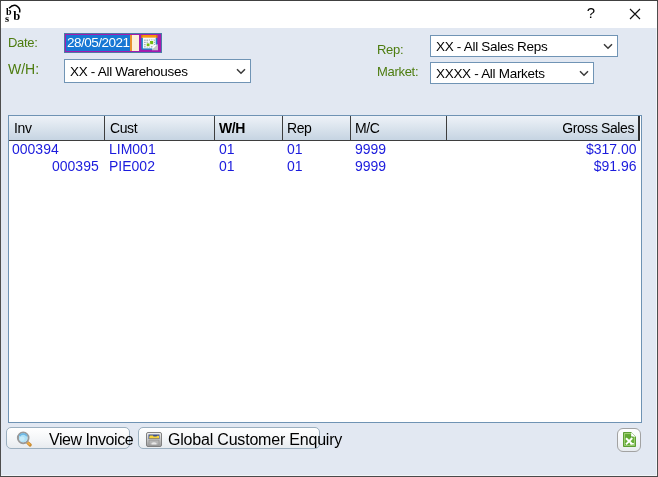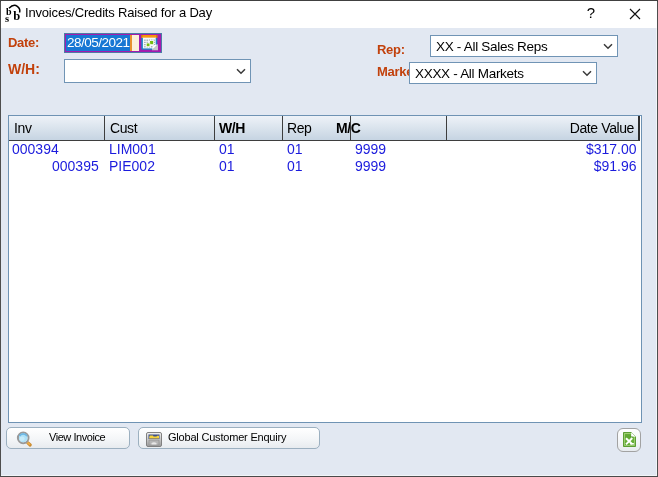--- a/index.html
+++ b/index.html
@@ -4,49 +4,48 @@
 <style>
 * { margin:0; padding:0; box-sizing:border-box; }
 html,body { width:658px; height:477px; overflow:hidden; }
 body { font-family:"Liberation Sans", sans-serif; position:relative; background:#e2e8f2; }
 .win { position:absolute; inset:0; border:1px solid #4e4e4e; background:#e2e8f2; box-shadow: inset -1px -1px 0 #f2f5f8; }
 .titlebar { position:absolute; left:1px; top:1px; right:1px; height:27px; background:#ffffff; }
 .title { position:absolute; left:24px; top:3.5px; font-size:13px; letter-spacing:-0.18px; color:#000; }
 .logo { position:absolute; left:0px; top:1px; }
 .helpbtn { position:absolute; left:582px; top:3px; width:16px; height:20px; font-size:15px; color:#000; text-align:center; }
 .closex { position:absolute; left:628px; top:7px; }
-.label { position:absolute; font-size:13px; letter-spacing:-0.3px; font-weight:bold; color:#c2410c; }
+.label { position:absolute; font-size:13px; letter-spacing:-0.3px; font-weight:normal; color:#4d7c0f; }
 .combo { position:absolute; background:#fff; border:1px solid #7094b5; font-size:13.5px; letter-spacing:-0.3px; color:#000; }
 .combo .txt { position:absolute; left:5px; top:50%; transform:translateY(-50%); white-space:nowrap; }
 .combo svg.chev { position:absolute; right:4px; top:50%; margin-top:-3px; }
 .datebox { position:absolute; left:64px; top:33px; width:98px; height:20px; background:#a21caf; border:1px solid #4d7ba7; }
 .datesel { position:absolute; left:1px; top:1px; width:63.5px; height:16px; background:#1777d4; color:#fff; font-size:13.5px; letter-spacing:-0.5px; line-height:15.5px; padding-left:1px; }
 .caret { position:absolute; left:65px; top:1px; width:1.5px; height:16px; background:#e8912d; }
 .datecream { position:absolute; left:66.5px; top:1px; width:7px; height:16px; background:#fcf0d9; }
 .calicon { position:absolute; left:140.5px; top:35px; }
 .tbl { position:absolute; left:8px; top:115px; width:634px; height:308px; background:#fff; border:1px solid #6f93b4; }
 .thead { position:absolute; left:0; top:0; width:631px; height:25px; background:linear-gradient(#eef2f8,#dce5ee 45%,#c6d4e2); border-bottom:1px solid #3e3e3e; border-right:2px solid #2e2e2e; }
 .th { position:absolute; top:4px; font-size:14px; letter-spacing:-0.4px; color:#000; }
 .thsep { position:absolute; top:0; width:1px; height:24px; background:#3e3e3e; }
 .row { position:absolute; font-size:14px; color:#1b1bdd; white-space:nowrap; }
-.btn { position:absolute; white-space:nowrap; height:22px; background:linear-gradient(#ffffff,#f4f6f8 55%,#e7ebef); border:1px solid #9cb0c0; border-radius:5px; font-size:11px; color:#000;text-align:center; }
+.btn { position:absolute; white-space:nowrap; height:22px; background:linear-gradient(#ffffff,#f4f6f8 55%,#e7ebef); border:1px solid #9cb0c0; border-radius:5px; font-size:16px; color:#000;text-align:center; }
 </style>
 </head>
 <body>
 <div class="win"></div>
 <div style="position:absolute; left:0; right:0; bottom:0; height:1.5px; background:#4a4a4a;"></div>
 <div style="position:absolute; left:0; right:0; top:0; height:1.5px; background:#404040;"></div>
 <div class="titlebar">
   <svg class="logo" width="24" height="24" viewBox="0 0 24 24">
     <path d="M8 6.3 Q12.5 1.6 16.3 4.3 Q19.8 6.9 18.5 10.6" fill="none" stroke="#000" stroke-width="1.5"></path>
     <text x="5" y="12.6" font-family="Liberation Serif" font-size="10" font-weight="bold">b</text>
     <text x="4" y="19.7" font-family="Liberation Serif" font-size="10.5" font-weight="bold">s</text>
     <text x="12.2" y="17.7" font-family="Liberation Serif" font-size="12.5" font-weight="bold">b</text>
   </svg>
-  <div class="title">Invoices/Credits Raised for a Day</div>
   <div class="helpbtn">?</div>
   <svg class="closex" width="12" height="12" viewBox="0 0 12 12">
       <path d="M1 1 L11 11 M11 1 L1 11" stroke="#111" stroke-width="1.15"></path>
     </svg>
 </div>
 
 <div class="label" style="left:8px; top:34.5px;">Date:</div>
 <div class="label" style="left:8px; top:61px; font-size:14px; letter-spacing:0;">W/H:</div>
 <div class="label" style="left:377px; top:42px;">Rep:</div>
 <div class="label" style="left:377px; top:64px;">Market:</div>
@@ -83,45 +82,46 @@
   <rect x="8.3" y="5.3" width="4.6" height="4.6" fill="#ffffff"></rect>
   <rect x="9" y="6" width="3.2" height="3.2" fill="#74be10"></rect>
   <rect x="5" y="7.7" width="4.2" height="4.2" fill="#ffffff"></rect>
   <rect x="5.7" y="8.4" width="2.8" height="2.8" fill="#74be10"></rect>
   <path d="M11 15.2 L17 15.2 L17 9.4 Z" fill="#c6c9cb"></path>
   <path d="M11 15.2 L17 9.4 L14.2 9.8 Q11.8 10.6 11 15.2 Z" fill="#ffffff"></path>
   <path d="M11 15.2 L17 9.4" stroke="#9fa4a7" stroke-width="0.5"></path>
 </svg>
 
 <div class="combo" style="left:64px; top:59px; width:187px; height:24px;">
+  <div class="txt">XX - All Warehouses</div>
   <svg class="chev" width="10" height="7" viewBox="0 0 10 7">
       <path d="M1 1.2 L5 5.2 L9 1.2" fill="none" stroke="#3a3a3a" stroke-width="1.5"></path>
     </svg>
 </div>
 <div class="combo" style="left:430px; top:35px; width:188px; height:22px;">
   <div class="txt">XX - All Sales Reps</div>
   <svg class="chev" width="10" height="7" viewBox="0 0 10 7">
       <path d="M1 1.2 L5 5.2 L9 1.2" fill="none" stroke="#3a3a3a" stroke-width="1.5"></path>
     </svg>
 </div>
-<div class="combo" style="left:409px; top:62px; width:188px; height:22px;">
+<div class="combo" style="left:430px; top:62px; width:164px; height:22px;">
   <div class="txt">XXXX - All Markets</div>
   <svg class="chev" width="10" height="7" viewBox="0 0 10 7">
       <path d="M1 1.2 L5 5.2 L9 1.2" fill="none" stroke="#3a3a3a" stroke-width="1.5"></path>
     </svg>
 </div>
 
 <div class="tbl">
   <div class="thead">
     <div class="th" style="left:5px;">Inv</div>
     <div class="th" style="left:101px;">Cust</div>
     <div class="th" style="left:210px;font-weight:bold;">W/H</div>
     <div class="th" style="left:278px;">Rep</div>
-    <div class="th" style="left:327px;font-weight:bold;">M/C</div>
-    <div class="th" style="right:4px;">Date Value</div>
+    <div class="th" style="left:346px;">M/C</div>
+    <div class="th" style="right:4px;">Gross Sales</div>
     <div class="thsep" style="left:95px;"></div>
     <div class="thsep" style="left:205px;"></div>
     <div class="thsep" style="left:273px;"></div>
     <div class="thsep" style="left:341px;"></div>
     <div class="thsep" style="left:437px;"></div>
   </div>
   <div class="row" style="left:3px; top:24.5px;">000394</div>
   <div class="row" style="left:100px; top:24.5px;">LIM001</div>
   <div class="row" style="left:210px; top:24.5px;">01</div>
   <div class="row" style="left:278px; top:24.5px;">01</div>

